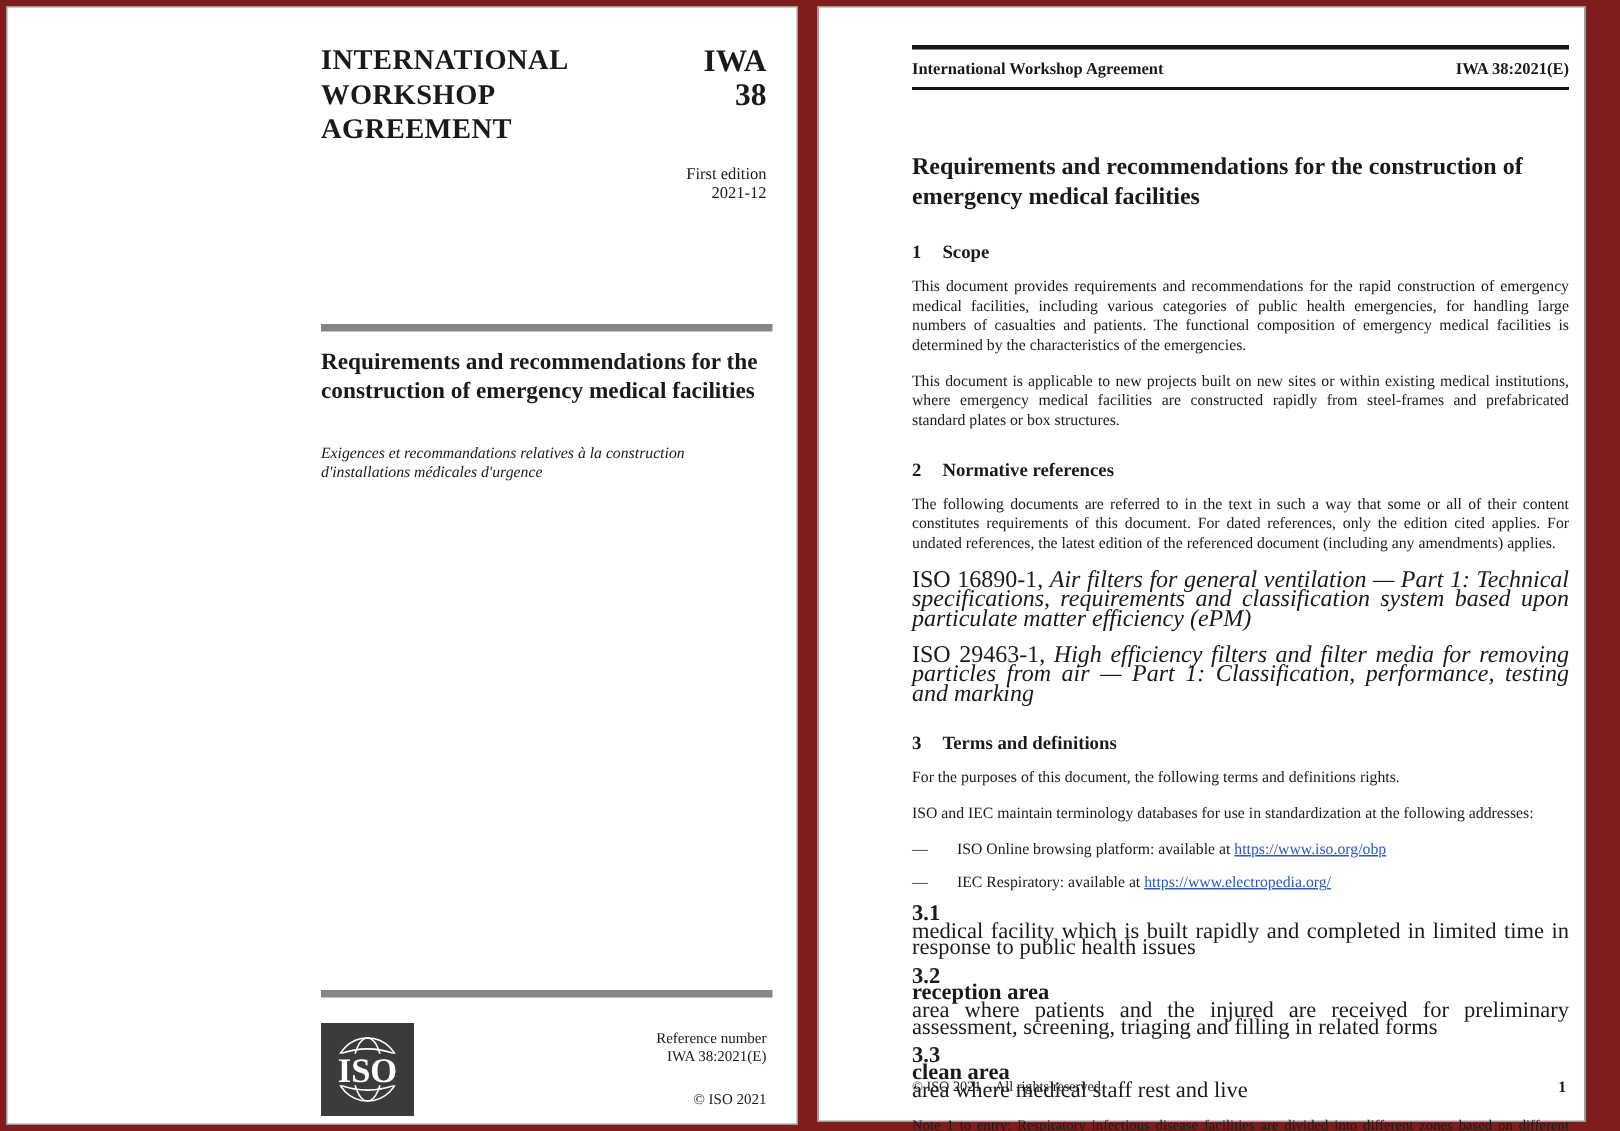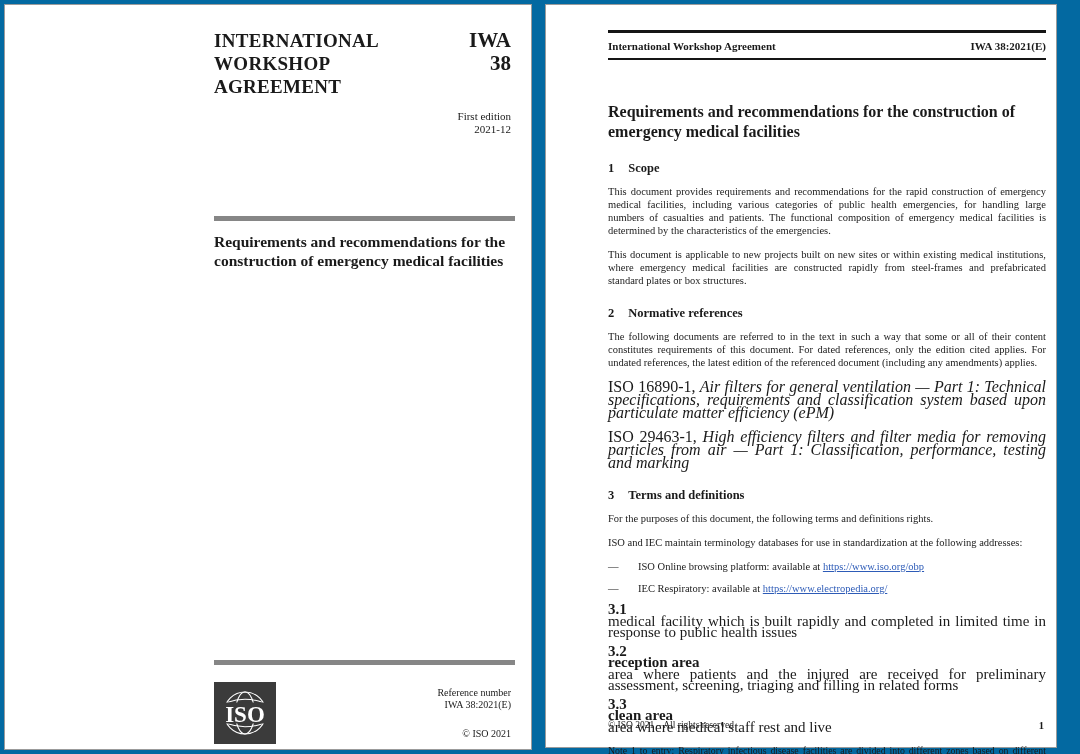--- a/index.html
+++ b/index.html
@@ -1,18 +1,18 @@
 <!DOCTYPE html>
 <html><head>
 <meta charset="utf-8">
 <style>
   * { margin:0; padding:0; box-sizing:border-box; }
   html,body { width:1080px; height:754px; background:#ffffff; }
   body { font-family:"Liberation Serif", serif; color:#1a1a1a; }
-  .canvas { position:relative; width:1080px; height:754px; background:#0369a1; }
+  .canvas { position:relative; width:1080px; height:754px; background:#7f1d1d; }
 
   .page { position:absolute; background:#fff; border:1px solid #9b9b9b; }
   .cover-page { left:4px; top:4px; width:528px; height:746px; }
   .content-page { left:545px; top:4px; width:512px; height:744px; }
 
   
   .cover-type { position:absolute; left:209px; top:24px; font-weight:bold; font-size:19px; line-height:23px; letter-spacing:0.3px; }
   .cover-code { position:absolute; right:20px; top:24px; text-align:right; font-weight:bold; font-size:21px; line-height:23px; }
   .cover-edition { position:absolute; right:20px; top:105px; text-align:right; font-size:11px; line-height:13px; }
   .bar { position:absolute; left:209px; width:301px; height:5px; background:#868686; }
@@ -62,20 +62,21 @@
     </div>
 
     <div class="cover-edition">
       <div>First edition</div>
       <div>2021-12</div>
     </div>
 
     <div class="bar bar-top"></div>
 
     <div class="cover-title">Requirements and recommendations for the construction of emergency medical facilities</div>
+    <div class="cover-subtitle">Exigences et recommandations relatives à la construction d'installations médicales d'urgence</div>
 
     <div class="bar bar-bottom"></div>
 
     <svg class="iso-logo" viewBox="0 0 62 62" xmlns="http://www.w3.org/2000/svg">
       <rect width="62" height="62" fill="#3b3b3b"></rect>
       <g stroke="#ffffff" fill="none" stroke-width="1.1">
         <circle cx="31" cy="31" r="21"></circle>
         <ellipse cx="31" cy="31" rx="9.5" ry="21"></ellipse>
         <path d="M13 20.5 Q31 14 49 20.5"></path>
         <path d="M13 41.5 Q31 48 49 41.5"></path>

